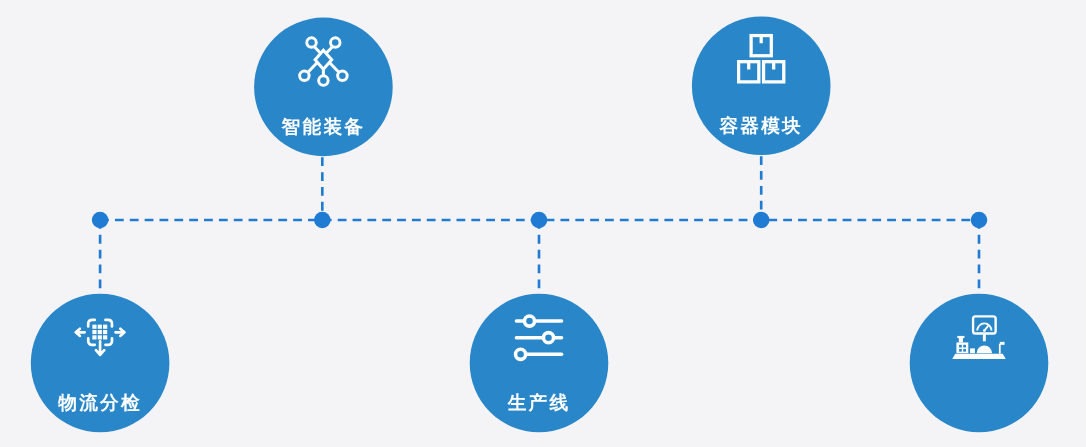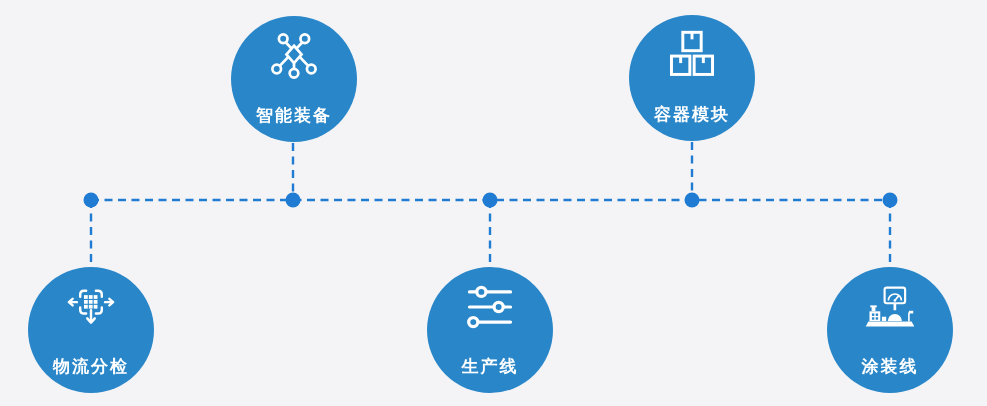--- a/index.html
+++ b/index.html
@@ -173,16 +173,15 @@
         <rect x="16.5" y="69" width="4.5" height="4.5" fill="#2886c9"></rect>
         <rect x="23.5" y="69" width="4.5" height="4.5" fill="#2886c9"></rect>
         <rect x="16" y="50" width="7" height="8" fill="#ffffff"></rect>
         <rect x="13.5" y="47" width="12" height="3.5" fill="#ffffff"></rect>
         <rect x="35" y="68" width="8" height="8" fill="#ffffff"></rect>
         <line x1="85" y1="60" x2="85" y2="77" stroke="#ffffff" stroke-width="3"></line>
         <rect x="85" y="57" width="8" height="5" fill="#ffffff"></rect>
         <path d="M10,77 H90 L95,86 H5 Z" fill="#ffffff"></path>
       </svg>
     </span>
-    <span class="label">涂装线</span>
   </div>
 
 </div>
 
 </body></html>

